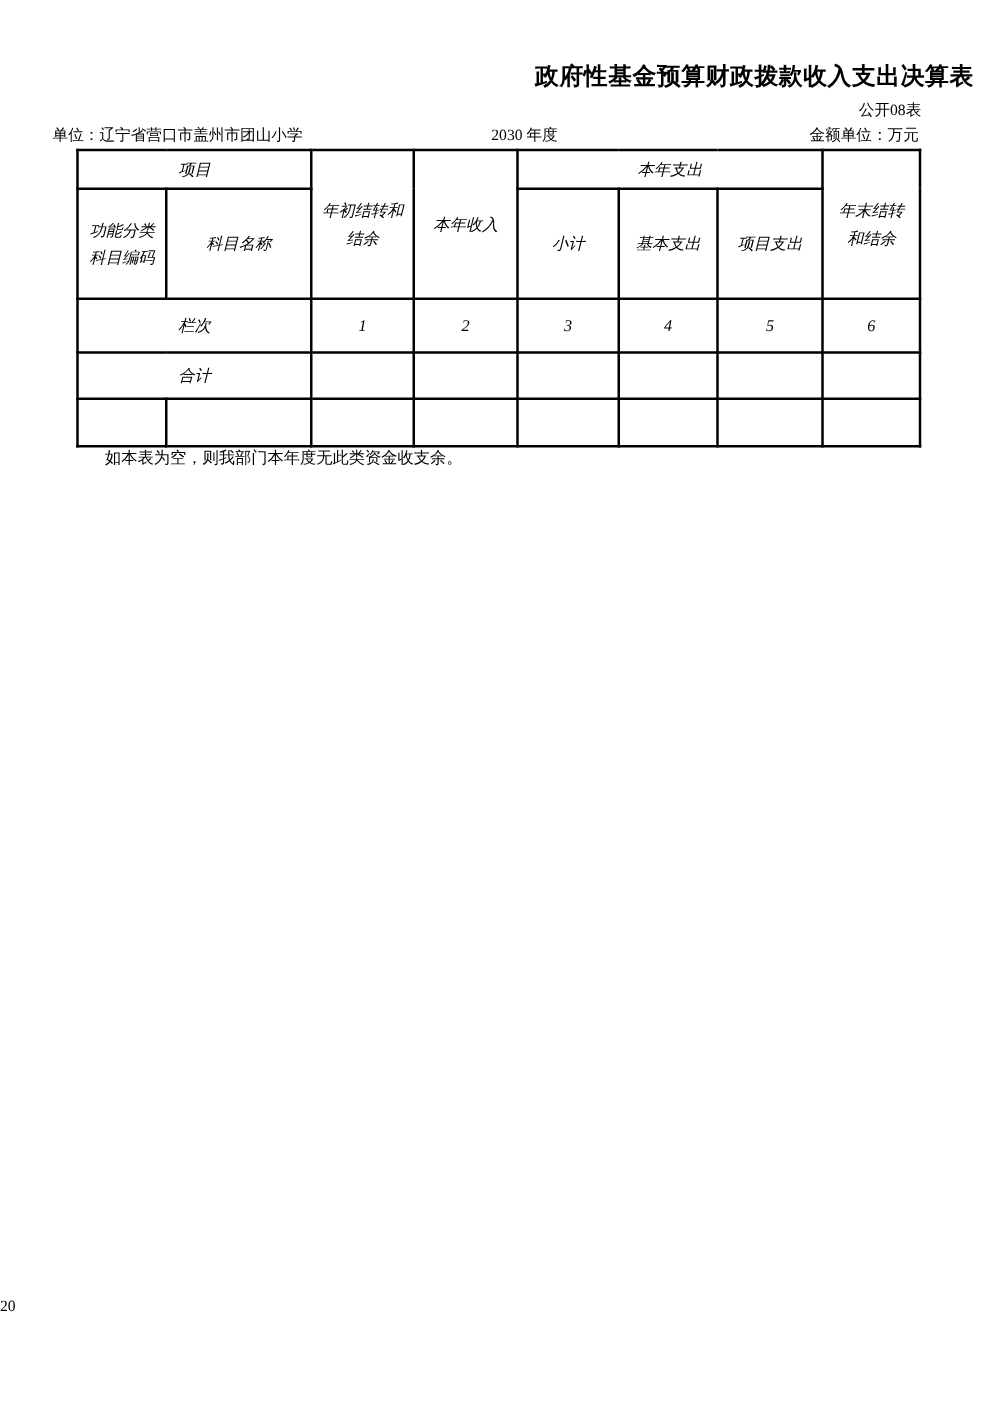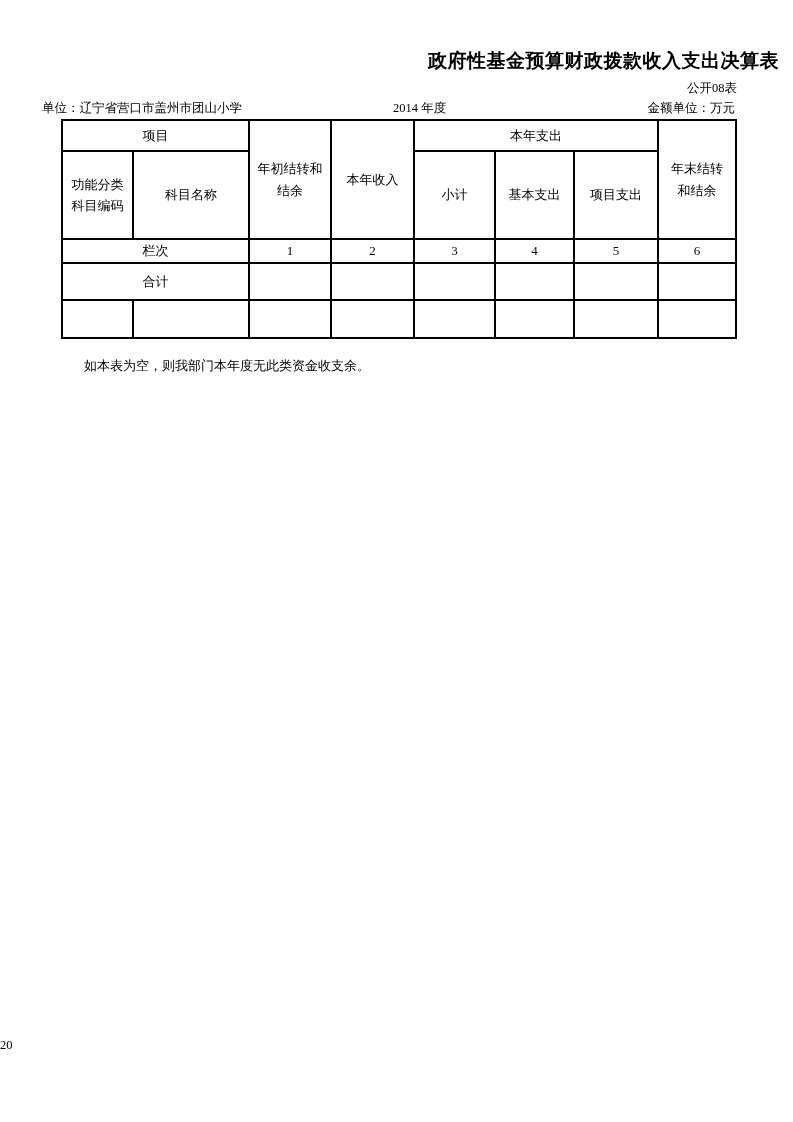--- a/index.html
+++ b/index.html
@@ -61,24 +61,25 @@
     font-size: 13px;
   }
   table.main td {
     border: 2px solid #000000;
     text-align: center;
     vertical-align: middle;
     padding: 0 2px;
     white-space: pre-line;
     line-height: 1.65;
     overflow: hidden;
+    font-style: italic;
   }
   tr.r1 { height: 31px; }
   tr.r2 { height: 88px; }
-  tr.r3 { height: 24px; }
+  tr.r3 { height: 43px; }
   tr.r4 { height: 37px; }
   tr.r5 { height: 38px; }
   .notes {
     position: absolute;
     left: 58px;
     top: 357px;
     font-size: 13px;
     line-height: 18px;
   }
   .note-line { margin-bottom: 11px; }
@@ -95,21 +96,21 @@
 </head>
 <body>
 
 <div class="page">
 
   <div class="title">政府性基金预算财政拨款收入支出决算表</div>
 
   <div class="table-code">公开08表</div>
 
   <div class="meta-unit">单位：辽宁省营口市盖州市团山小学</div>
-  <div class="meta-year">2014 年度</div>
+  <div class="meta-year">2030 年度</div>
   <div class="meta-amount">金额单位：万元</div>
 
   <table class="main">
     <colgroup>
       <col style="width:71px">
       <col style="width:116px">
       <col style="width:82px">
       <col style="width:83px">
       <col style="width:81px">
       <col style="width:79px">

